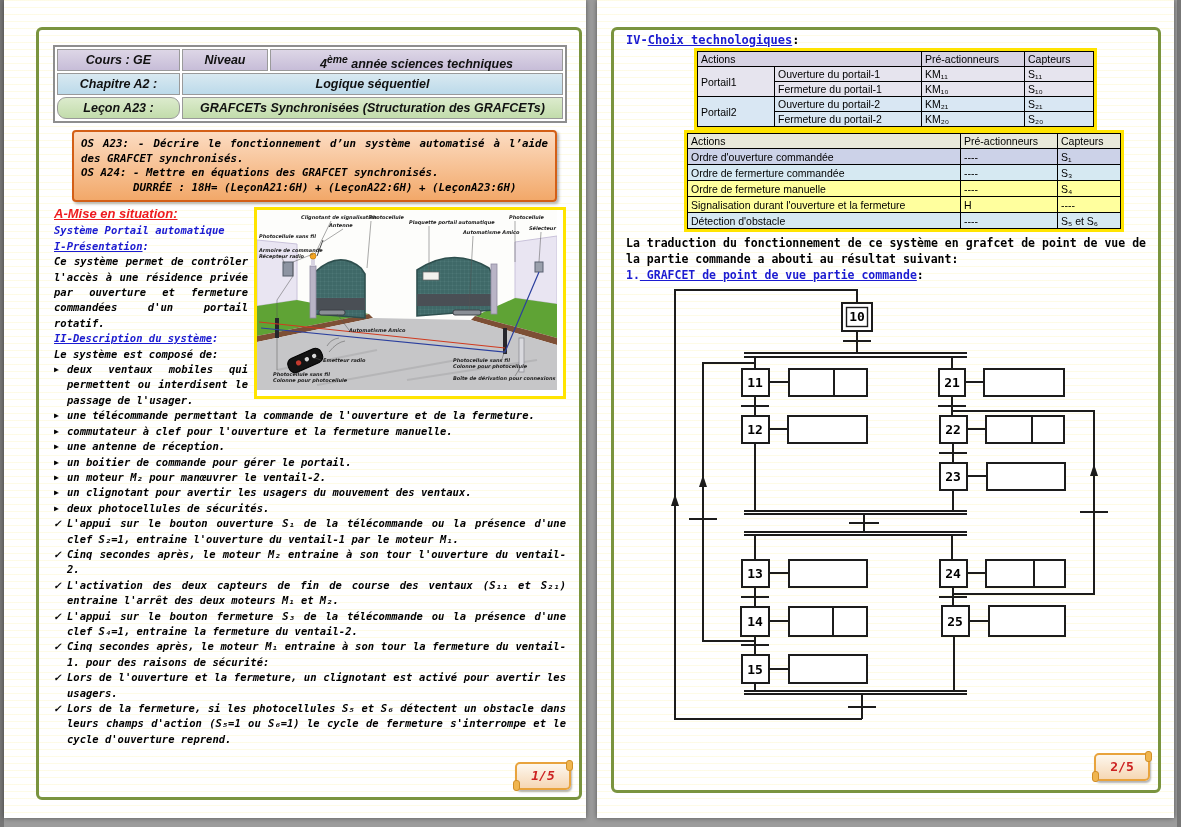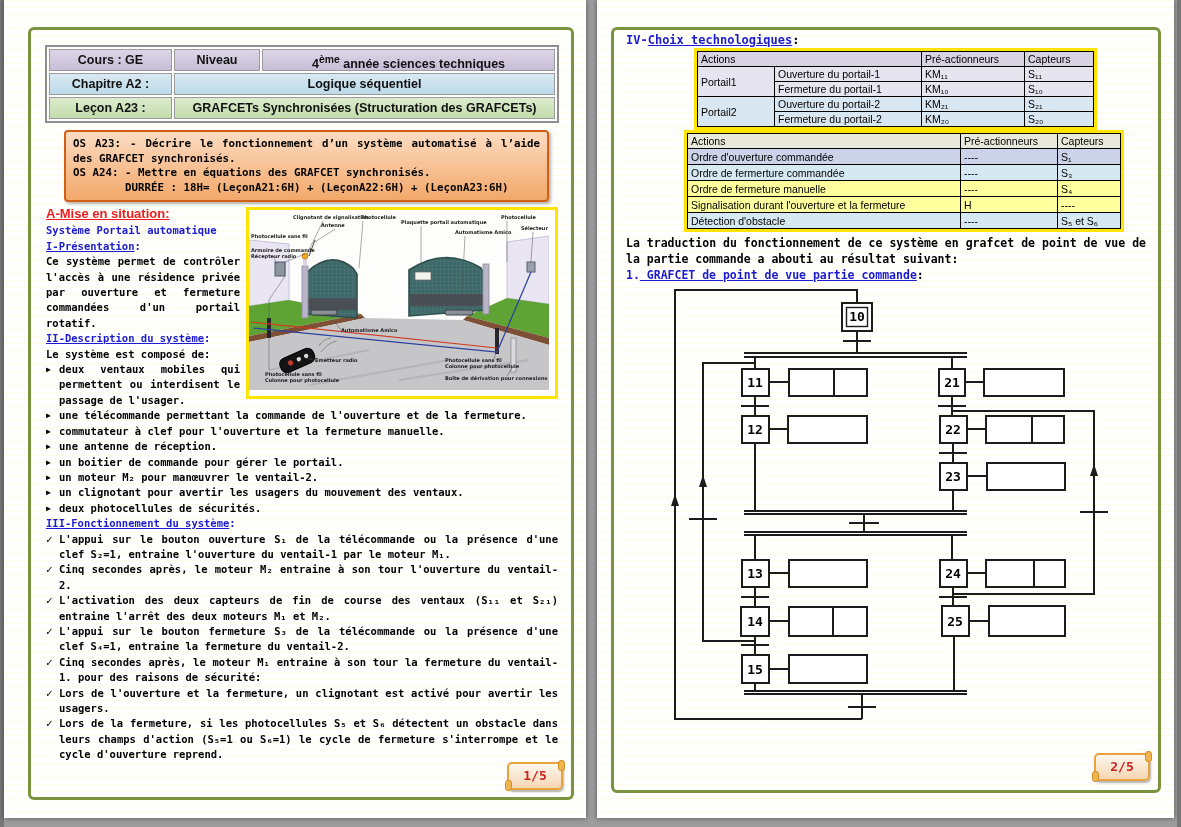--- a/index.html
+++ b/index.html
@@ -4,21 +4,21 @@
 <style>
   html,body{margin:0;padding:0;background:#9c9c9c;width:1181px;height:827px;overflow:hidden;
     font-family:"Liberation Sans",sans-serif;}
   .edge{position:absolute;background:#777;}
   .page{position:absolute;top:0;height:818px;background:#fff;box-shadow:0 0 5px rgba(0,0,0,.45);}
   .page::after{content:"";position:absolute;inset:0;pointer-events:none;
     background:repeating-linear-gradient(180deg,rgba(248,236,140,.22) 0 1px,transparent 1px 7px);}
   #page1{left:4px;width:582px;}
   #page2{left:597px;width:577px;}
   .frame{position:absolute;border:3px solid #7a943e;border-radius:6px;background:transparent;z-index:2;}
-  #frame1{left:24px;top:27px;width:540px;height:767px;}
+  #frame1{left:32px;top:27px;width:540px;height:767px;font-style:italic;}
   #frame2{left:14px;top:27px;width:544px;height:760px;}
   .mono{font-family:"DejaVu Sans Mono",monospace;}
 
   
   .htable{margin:15px 12px 7px 14px;border:2px solid #8e8e8e;background:#fff;padding:2px;}
   .hrow{display:flex;gap:2px;margin-bottom:2px;}
   .hrow:last-child{margin-bottom:0;}
   .hcell{border:1px solid #9a9a9a;height:20px;line-height:20px;text-align:center;
     font-weight:bold;font-size:12.5px;color:#111;}
   .c-lav{background:linear-gradient(#ddd6e6,#c7bdd8);}
@@ -91,21 +91,21 @@
       <div class="hrow">
         <div class="hcell c-lav" style="width:121px;">Cours : GE</div>
         <div class="hcell c-lav" style="width:84px;">Niveau</div>
         <div class="hcell c-lav" style="flex:1;"><span>4</span><sup>ème</sup><span> année sciences techniques</span></div>
       </div>
       <div class="hrow">
         <div class="hcell c-blu" style="width:121px;">Chapitre A2 :</div>
         <div class="hcell c-blu" style="flex:1;">Logique séquentiel</div>
       </div>
       <div class="hrow">
-        <div class="hcell c-grn" style="width:121px;">Leçon A23 :</div>
+        <div class="hcell c-grn" style="width:121px;border-radius:9px;">Leçon A23 :</div>
         <div class="hcell c-grn" style="flex:1;">GRAFCETs Synchronisées (Structuration des GRAFCETs)</div>
       </div>
     </div>
 
     <div class="osbox mono">
       <div class="j">OS A23: - Décrire le fonctionnement d’un système automatisé à l’aide des GRAFCET synchronisés.</div>
       <div>OS A24: - Mettre en équations des GRAFCET synchronisés.</div>
       <div class="ind">        DURRÉE : 18H= (LeçonA21:6H) + (LeçonA22:6H) + (LeçonA23:6H)</div>
     </div>
 
@@ -215,21 +215,20 @@
       <div class="bullets">
         <div class="b">deux ventaux mobiles qui permettent ou interdisent le passage de l'usager.</div>
         <div class="b">une télécommande permettant la commande de l'ouverture et de la fermeture.</div>
         <div class="b">commutateur à clef pour l'ouverture et la fermeture manuelle.</div>
         <div class="b">une antenne de réception.</div>
         <div class="b">un boitier de commande pour gérer le portail.</div>
         <div class="b">un moteur M₂ pour manœuvrer le ventail-2.</div>
         <div class="b">un clignotant pour avertir les usagers du mouvement des ventaux.</div>
         <div class="b">deux photocellules de sécurités.</div>
       </div>
-      <div><span class="t-blue h-blue">III-Fonctionnement du système</span><span class="t-blue">:</span></div>
       <div class="checks">
         <div class="c">L'appui sur le bouton ouverture S₁ de la télécommande ou la présence d'une clef S₂=1, entraine l'ouverture du ventail-1 par le moteur M₁.</div>
         <div class="c">Cinq secondes après, le moteur M₂ entraine à son tour l'ouverture du ventail-2.</div>
         <div class="c">L'activation des deux capteurs de fin de course des ventaux (S₁₁ et S₂₁) entraine l'arrêt des deux moteurs M₁ et M₂.</div>
         <div class="c">L'appui sur le bouton fermeture S₃ de la télécommande ou la présence d'une clef S₄=1, entraine la fermeture du ventail-2.</div>
         <div class="c">Cinq secondes après, le moteur M₁ entraine à son tour la fermeture du ventail-1. pour des raisons de sécurité:</div>
         <div class="c">Lors de l'ouverture et la fermeture, un clignotant est activé pour avertir les usagers.</div>
         <div class="c">Lors de la fermeture, si les photocellules S₅ et S₆ détectent un obstacle dans leurs champs d'action (S₅=1 ou S₆=1) le cycle de fermeture s'interrompe et le cycle d'ouverture reprend.</div>
       </div>
     </div>

